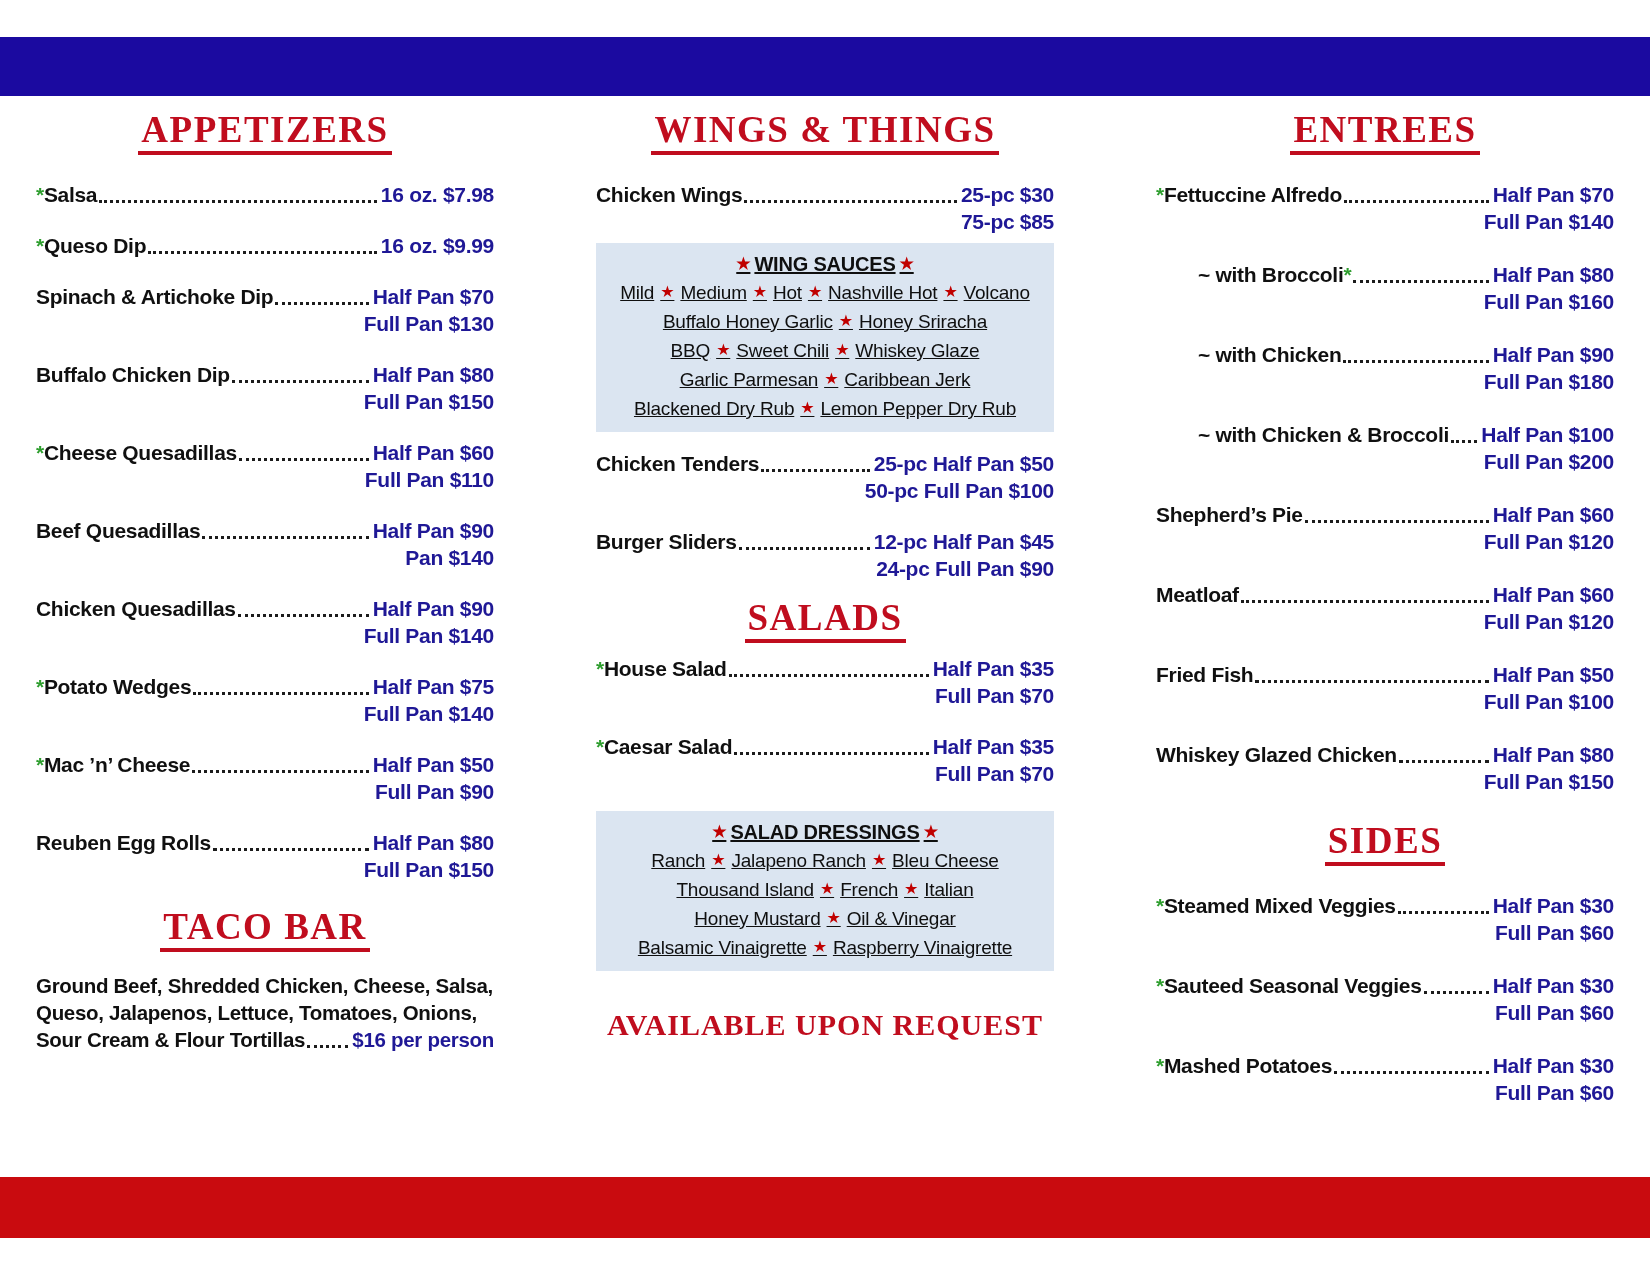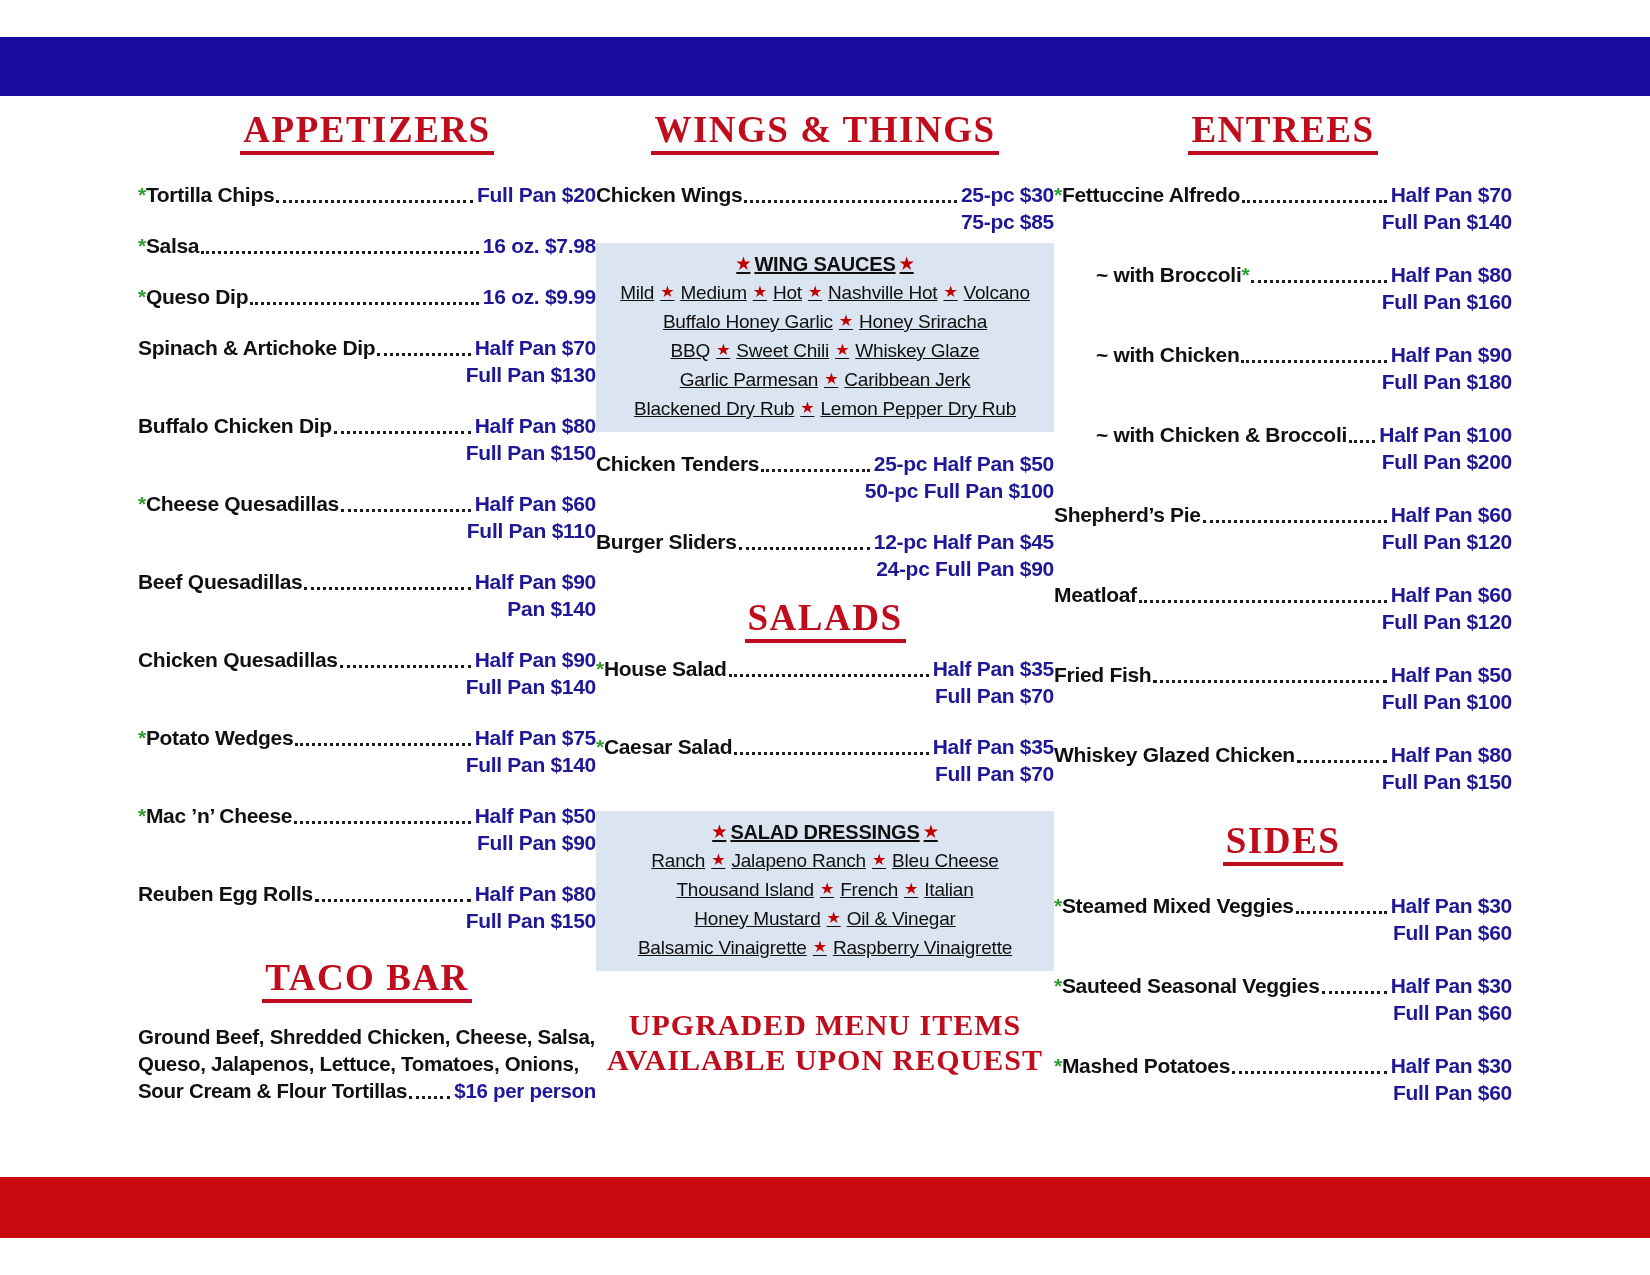--- a/index.html
+++ b/index.html
@@ -1,21 +1,21 @@
 <!DOCTYPE html>
 <html style="--top-bar: #1b0aa0; --bottom-bar: #c90b0f; --header-red: #c00d1e; --price-blue: #1f1896; --star-red: #c00000; --asterisk-green: #2f9e2f; --box-bg: #dbe5f1; --text-black: #101010;"><head>
 <meta charset="utf-8">
 <style>
   html,body{margin:0;padding:0;background:#888;}
   .page{position:relative;width:1650px;height:1275px;background:#ffffff;overflow:hidden;
         font-family:"Liberation Sans",sans-serif;}
   .bar-top{position:absolute;top:37px;left:0;width:1650px;height:59px;background:var(--top-bar,#1b0aa0);}
   .bar-bottom{position:absolute;top:1177px;left:0;width:1650px;height:61px;background:var(--bottom-bar,#c90b0f);}
   .content{position:absolute;top:96px;left:0;right:0;bottom:37px;padding:0 36px;box-sizing:border-box;
-           display:flex;justify-content:center;overflow:hidden;}
+           display:flex;justify-content:space-between;overflow:hidden;}
   .col{width:458px;}
 
   .section-title{text-align:center;margin:14px 0 26px;}
   .st-text{display:inline-block;font-family:"Liberation Serif",serif;font-weight:bold;font-size:37px;
            line-height:1.08;color:var(--header-red,#c00d1e);letter-spacing:1.5px;
            border-bottom:4px solid var(--header-red,#c00d1e);padding:0 3px 1px;}
   .taco-title{margin:12px 0 20px;}
   .salads-title{margin:16px 0 12px;}
   .sides-title{margin:4px 0 26px;}
 
@@ -55,27 +55,20 @@
   <div class="bar-top"></div>
   <div class="bar-bottom"></div>
 
   <div class="content">
 
     <div class="col col1">
       <div class="section-title">
         <span class="st-text">APPETIZERS</span>
       </div>
 
-      <div class="item">
-        <div class="line">
-          <span class="nm"><i class="ast">*</i><span>Tortilla Chips</span></span>
-          <span class="leader"></span>
-          <span class="price">Full Pan $20</span>
-        </div>
-      </div>
 
       <div class="item">
         <div class="line">
           <span class="nm"><i class="ast">*</i><span>Salsa</span></span>
           <span class="leader"></span>
           <span class="price">16 oz. $7.98</span>
         </div>
       </div>
 
       <div class="item">
@@ -259,21 +252,20 @@
         </div>
         <div class="box-line">
           <span>Honey Mustard</span><span data-sep="★">Oil &amp; Vinegar</span>
         </div>
         <div class="box-line">
           <span>Balsamic Vinaigrette</span><span data-sep="★">Raspberry Vinaigrette</span>
         </div>
       </div>
 
       <div class="note">
-        <div>UPGRADED MENU ITEMS</div>
         <div>AVAILABLE UPON REQUEST</div>
       </div>
     </div>
 
     <div class="col col3">
       <div class="section-title">
         <span class="st-text">ENTREES</span>
       </div>
 
       <div class="item">

